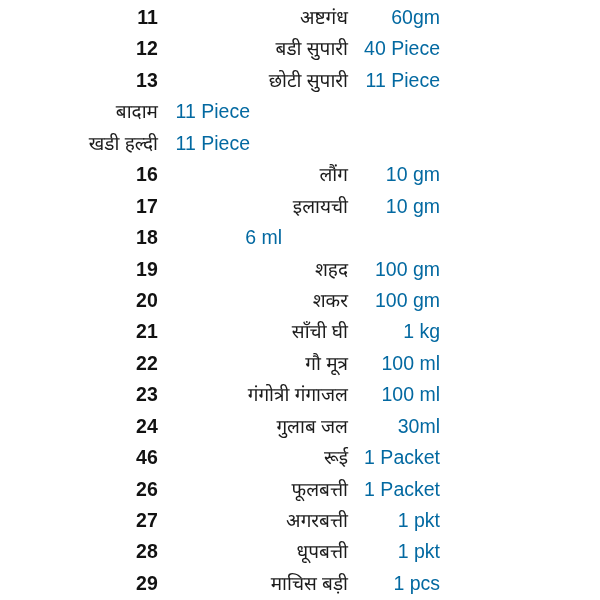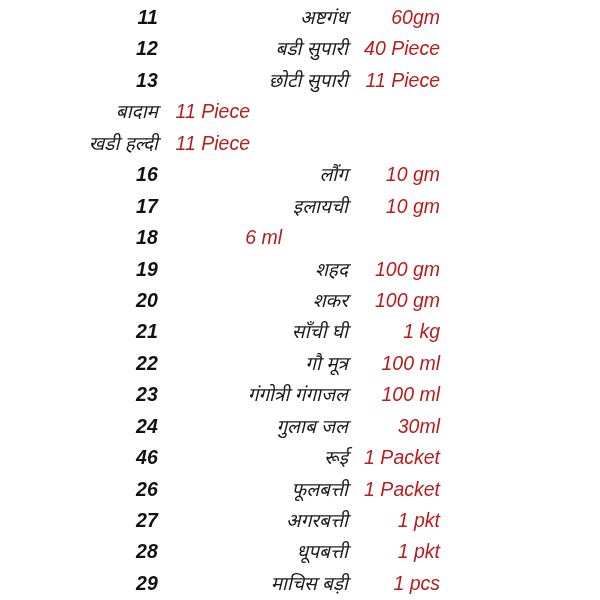--- a/index.html
+++ b/index.html
@@ -25,21 +25,20 @@
     justify-content: flex-start;
     padding-top: 2px;
   }
 
   .list-row {
     display: flex;
     align-items: baseline;
     height: 31.45px;
     line-height: 31.45px;
     flex: 0 0 auto;
-    font-style: italic;
   }
 
   .col-index {
     width: 190px;
     box-sizing: border-box;
     padding-right: 32px;
     text-align: right;
     font-size: 19.5px;
     font-weight: 700;
     letter-spacing: 0.1px;
@@ -56,21 +55,21 @@
     color: #1b1b1b;
     white-space: nowrap;
   }
 
   .col-qty {
     width: 92px;
     box-sizing: border-box;
     text-align: right;
     font-size: 19.5px;
     font-weight: 400;
-    color: #b91c1c;
+    color: #0369a1;
     white-space: nowrap;
   }
 
   .col-spacer {
     flex: 1 1 auto;
   }
 </style>
 </head>
 <body>
 

